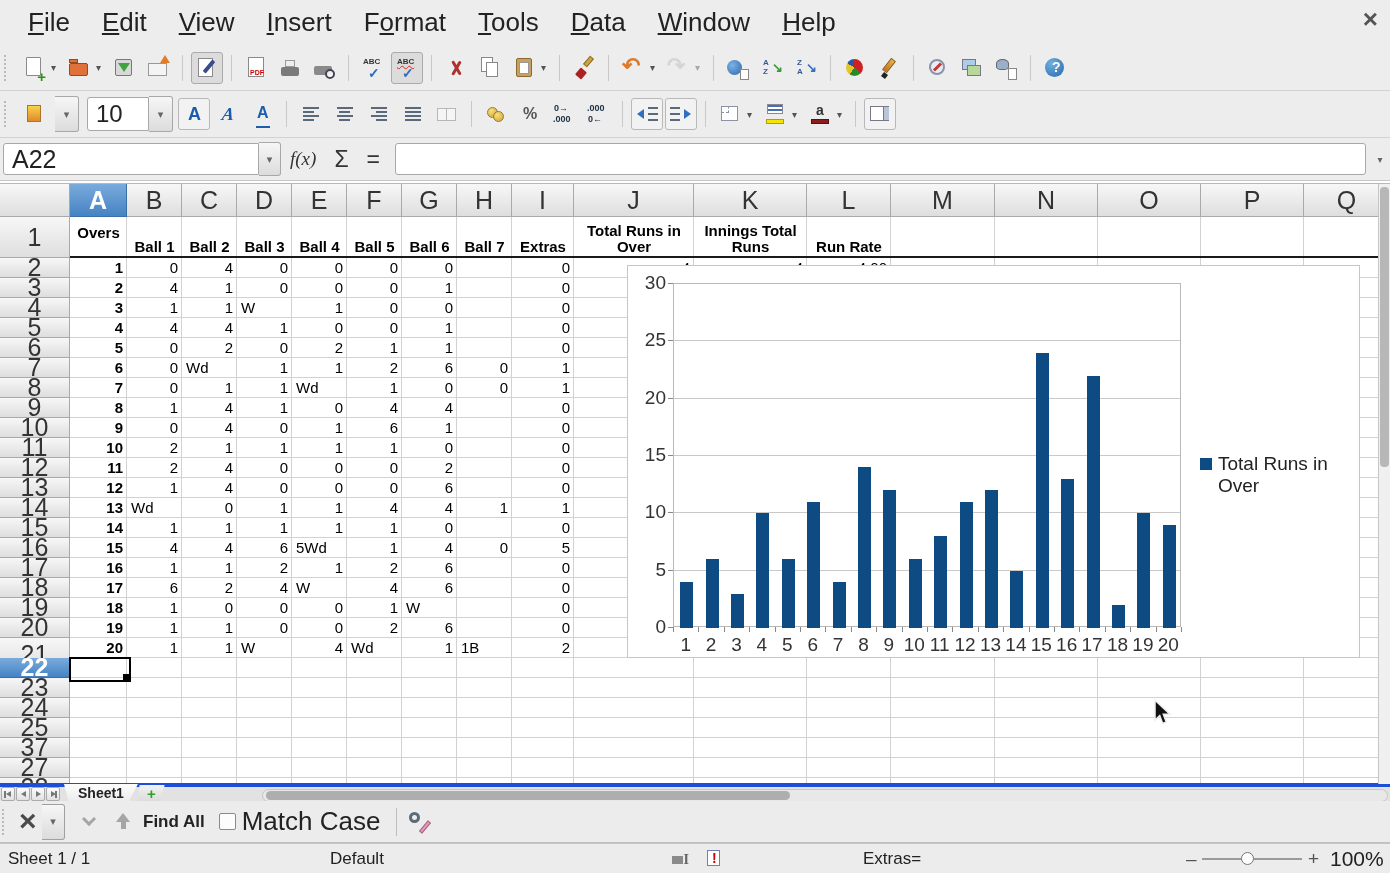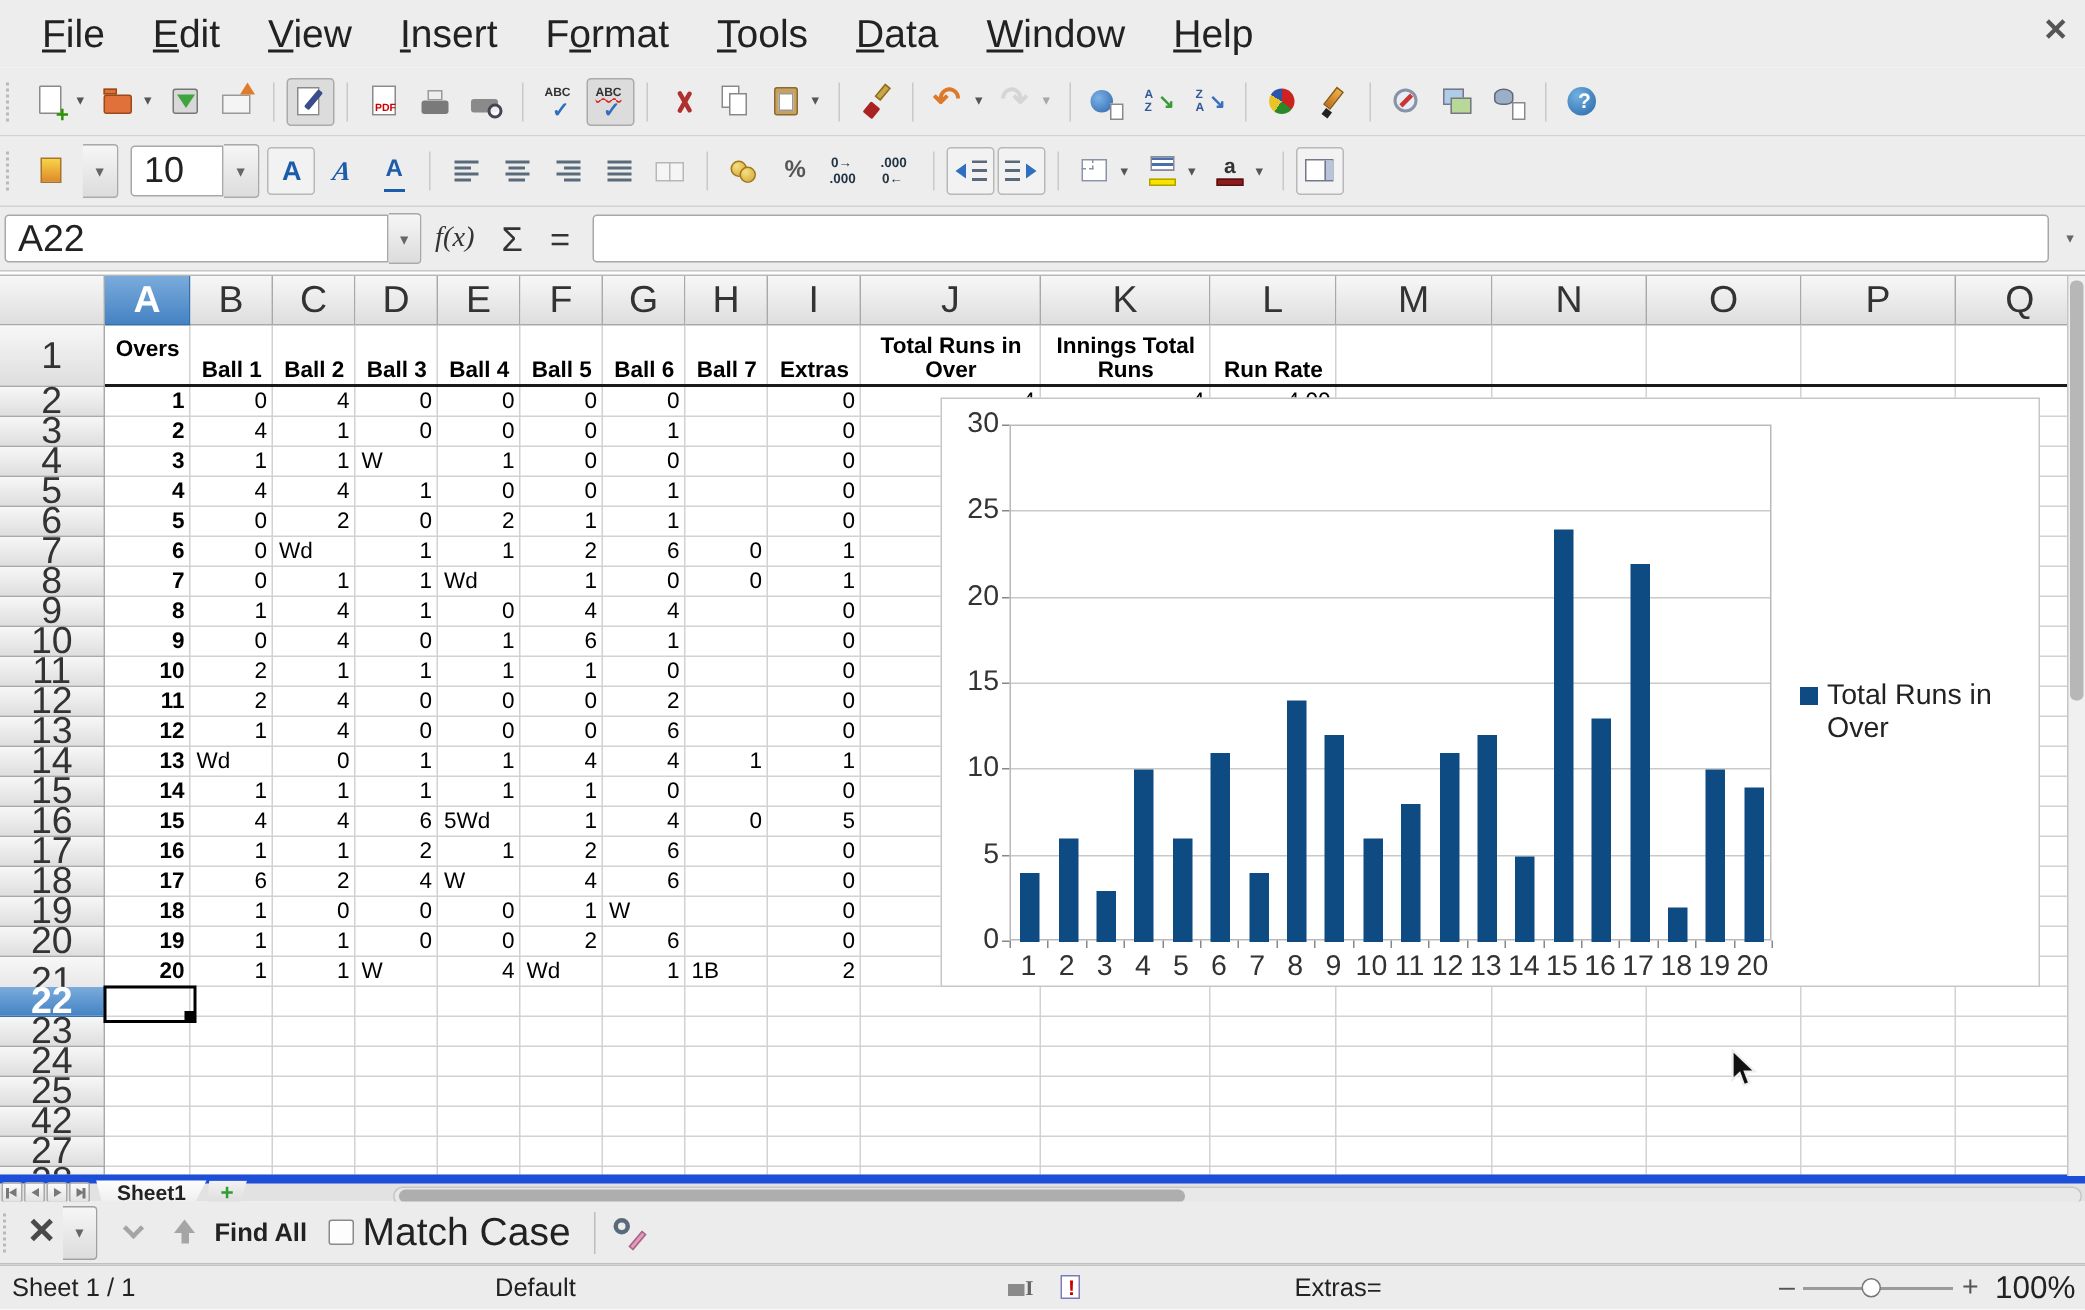--- a/index.html
+++ b/index.html
@@ -163,22 +163,22 @@
   .ylab{text-align:right;width:36px}
   .xlab{text-align:center;width:26px}
   .ytick{position:absolute;width:5px;height:1px;background:#888}
   .xtick{position:absolute;width:1px;height:5px;background:#888}
   #legend-key{position:absolute;width:12px;height:12px}
   #legend-label{position:absolute;font-size:19px;color:#222;line-height:22px}
   
   #vscroll{position:absolute;right:0;top:0;width:12px;height:600px;background:#f0f0f0;border-left:1px solid #c6c6c6;z-index:6;box-sizing:border-box}
   #vthumb{position:absolute;left:1px;width:9px;border-radius:4px;background:#b7b7b7}
   
-  #tabbar{position:absolute;top:783px;left:0;width:1390px;height:18px;background:#e2e2e2;border-top:6px solid #1d4ed8;
-      display:flex;align-items:center;box-sizing:border-box}
+  #tabbar{position:absolute;top:783px;left:0;width:1390px;height:18px;background:#e2e2e2;border-top:4px solid #1d4ed8;
+      display:flex;align-items:flex-end;box-sizing:border-box}
   .navbtn{width:14px;height:14px;margin-left:1px;background:linear-gradient(#fbfbfb,#e2e2e2);border:1px solid #aaa;
       border-radius:2px;position:relative;box-sizing:border-box}
   .navbtn i{position:absolute;top:3px;border-top:3px solid transparent;border-bottom:3px solid transparent}
   .navbtn .l{border-right:5px solid #777;left:4px}
   .navbtn .r{border-left:5px solid #777;left:4px}
   .navbtn .bar{position:absolute;width:2px;height:7px;background:#777;top:3px}
   #sheet-tab{height:17px;margin-left:4px;padding:0 14px;background:linear-gradient(#fdfdfd,#ececec);
       clip-path:polygon(0 0,100% 0,88% 100%,6% 100%);display:flex;align-items:center;
       font-size:14px;font-weight:bold;color:#222}
   #add-sheet{height:16px;padding:0 9px;background:linear-gradient(#f2f2f2,#dcdcdc);clip-path:polygon(6% 0,100% 0,82% 100%,0 100%);
@@ -439,21 +439,21 @@
     <div class="rowhdr" style="left: 0px; top: 354px; width: 70px; height: 20px;">16</div>
     <div class="rowhdr" style="left: 0px; top: 374px; width: 70px; height: 20px;">17</div>
     <div class="rowhdr" style="left: 0px; top: 394px; width: 70px; height: 20px;">18</div>
     <div class="rowhdr" style="left: 0px; top: 414px; width: 70px; height: 20px;">19</div>
     <div class="rowhdr" style="left: 0px; top: 434px; width: 70px; height: 20px;">20</div>
     <div class="rowhdr" style="left: 0px; top: 454px; width: 70px; height: 34px;">21</div>
     <div class="rowhdr sel" style="left: 0px; top: 474px; width: 70px; height: 20px;">22</div>
     <div class="rowhdr" style="left: 0px; top: 494px; width: 70px; height: 20px;">23</div>
     <div class="rowhdr" style="left: 0px; top: 514px; width: 70px; height: 20px;">24</div>
     <div class="rowhdr" style="left: 0px; top: 534px; width: 70px; height: 20px;">25</div>
-    <div class="rowhdr" style="left: 0px; top: 554px; width: 70px; height: 20px;">42</div>
+    <div class="rowhdr" style="left: 0px; top: 554px; width: 70px; height: 20px;">37</div>
     <div class="rowhdr" style="left: 0px; top: 574px; width: 70px; height: 20px;">27</div>
     <div class="rowhdr" style="left: 0px; top: 594px; width: 70px; height: 20px;">28</div>
     <div class="gl" style="left: 126px; top: 33px; width: 1px; height: 567px;"></div>
     <div class="gl" style="left: 181px; top: 33px; width: 1px; height: 567px;"></div>
     <div class="gl" style="left: 236px; top: 33px; width: 1px; height: 567px;"></div>
     <div class="gl" style="left: 291px; top: 33px; width: 1px; height: 567px;"></div>
     <div class="gl" style="left: 346px; top: 33px; width: 1px; height: 567px;"></div>
     <div class="gl" style="left: 401px; top: 33px; width: 1px; height: 567px;"></div>
     <div class="gl" style="left: 456px; top: 33px; width: 1px; height: 567px;"></div>
     <div class="gl" style="left: 511px; top: 33px; width: 1px; height: 567px;"></div>

